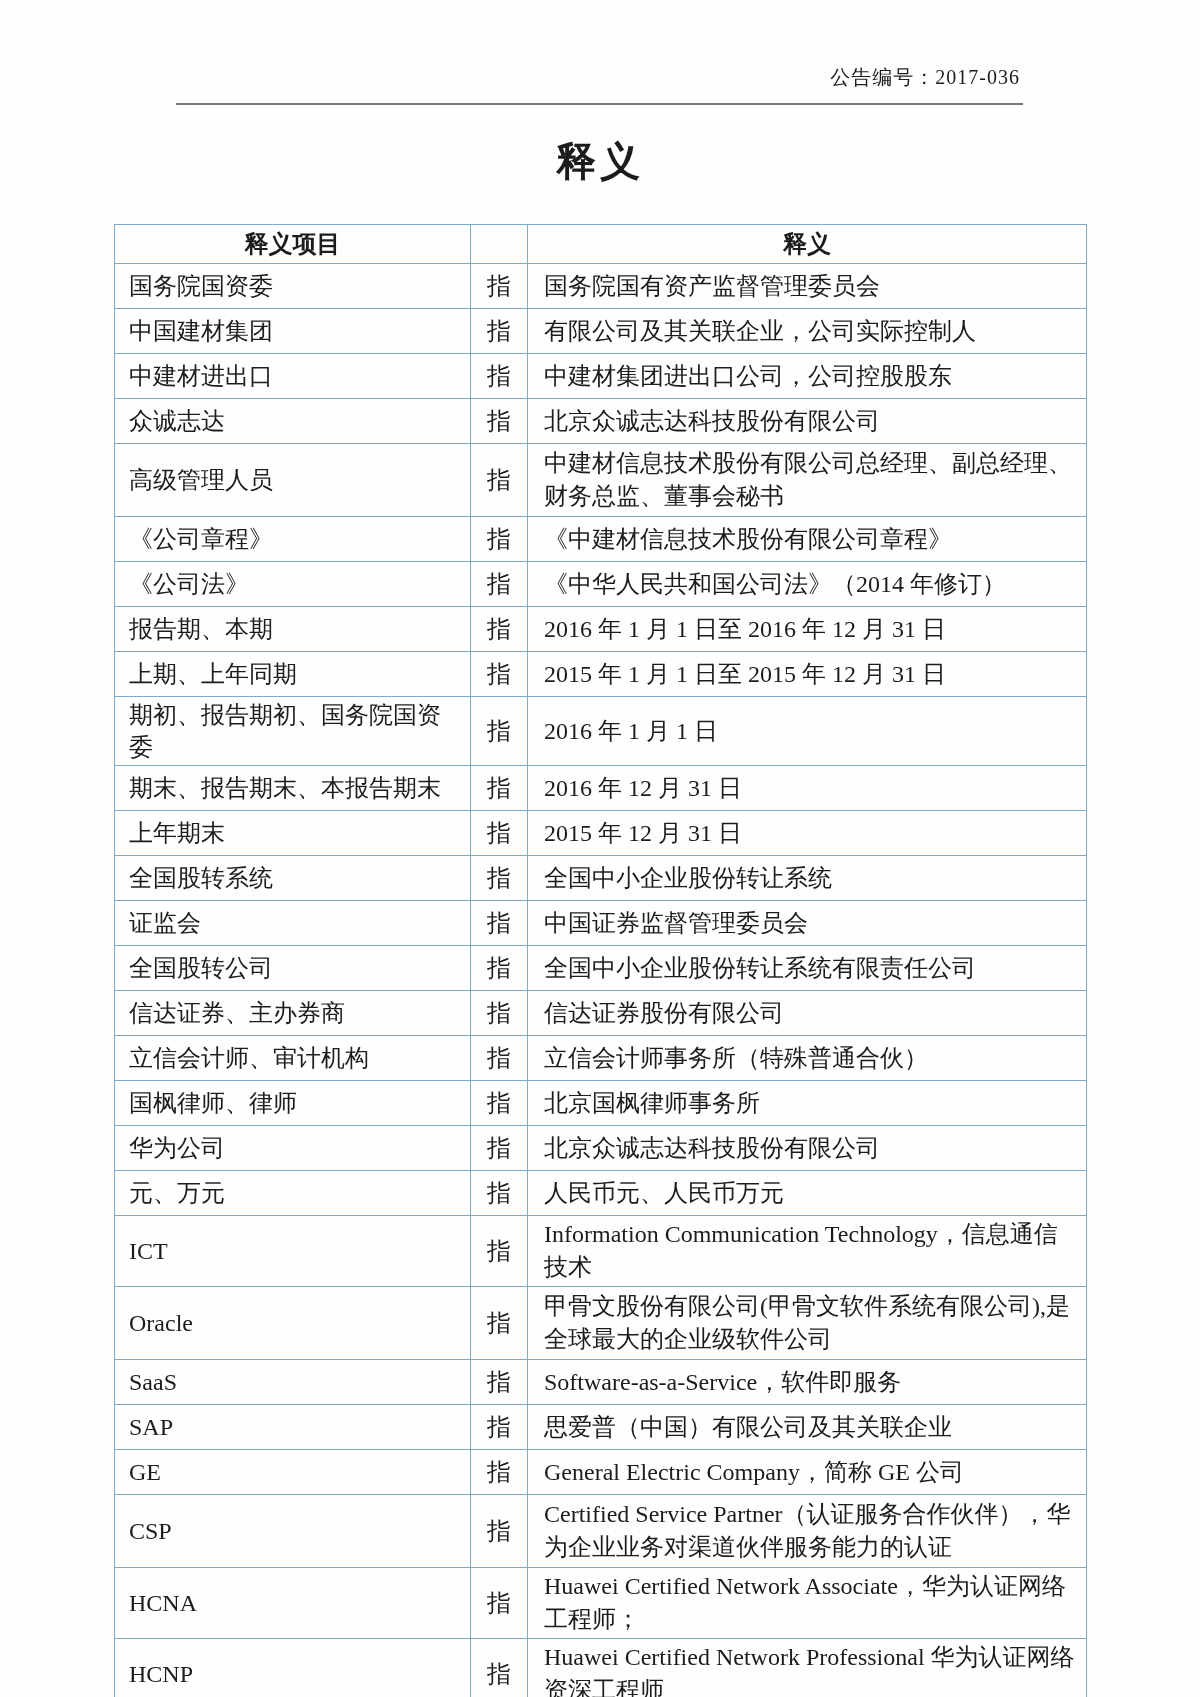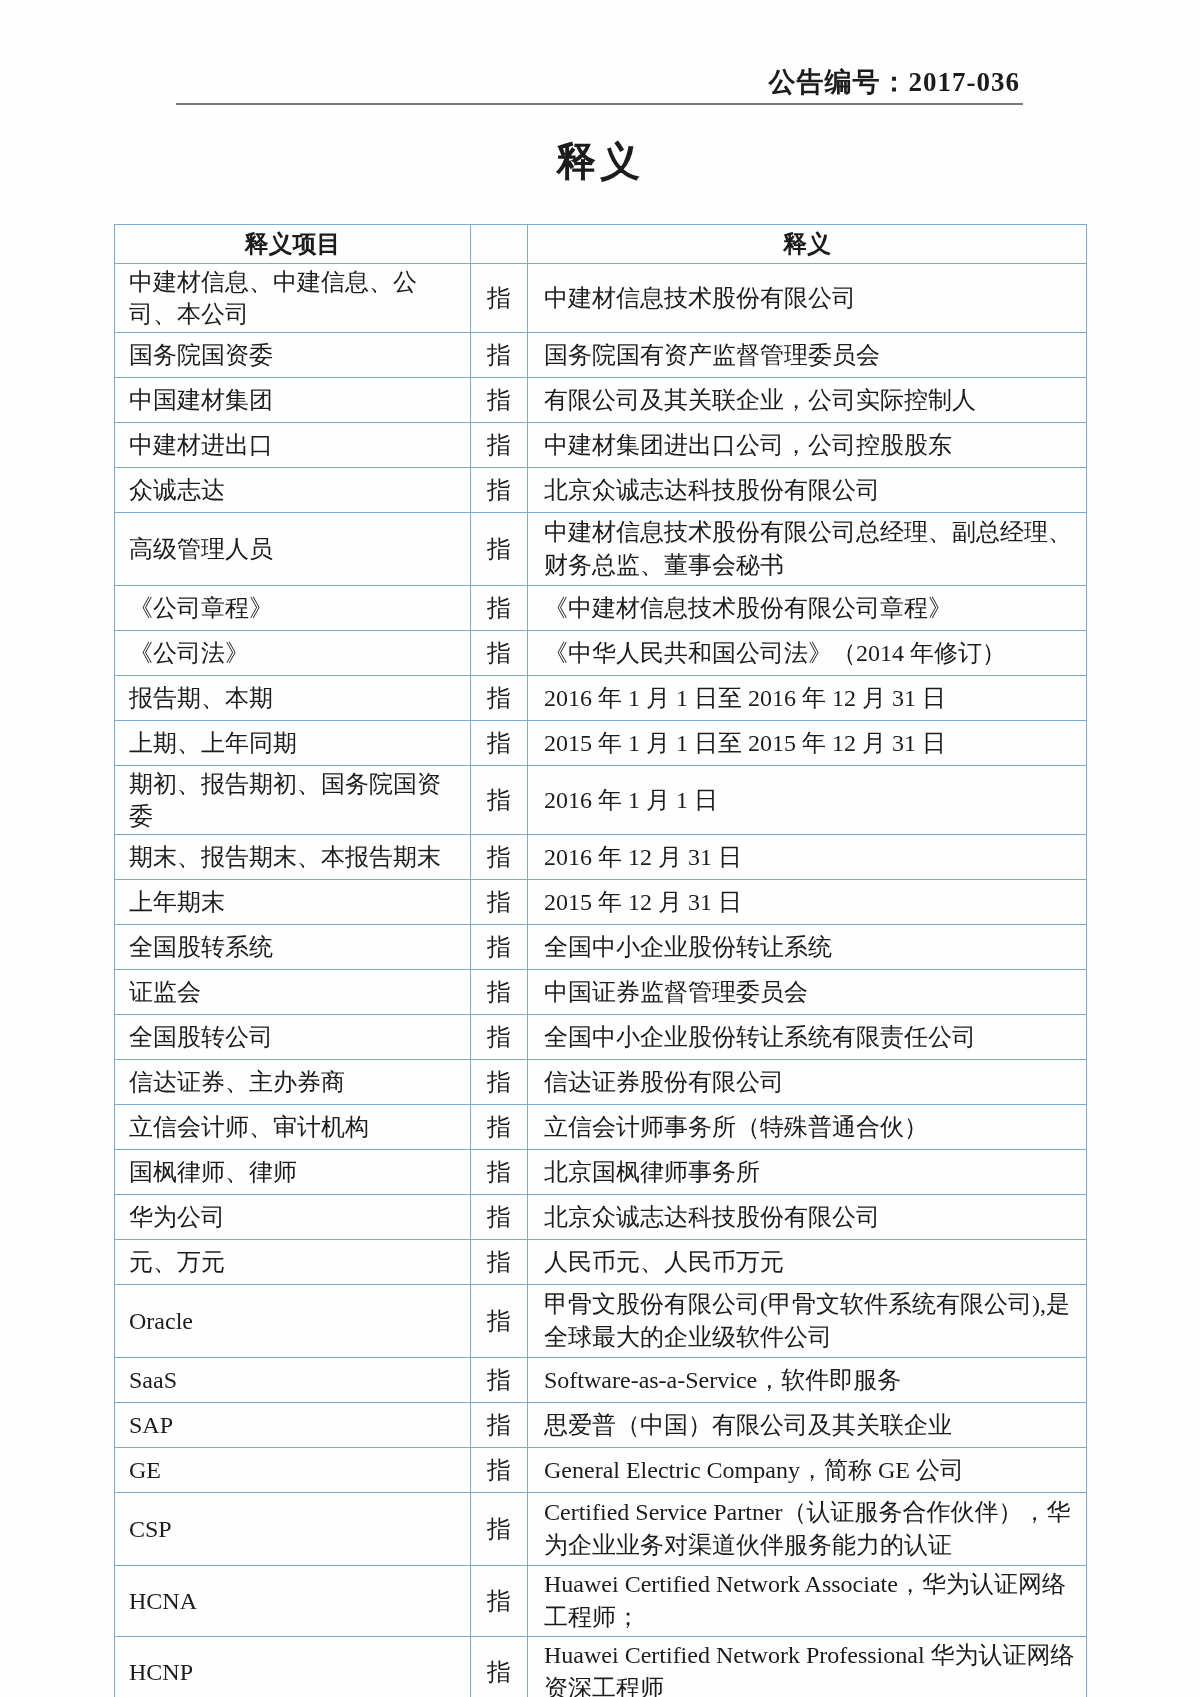--- a/index.html
+++ b/index.html
@@ -13,22 +13,22 @@
     height: 1697px;
     background: #fefefe;
     font-family: "Liberation Serif", "DejaVu Serif", serif;
     color: #1c1c1c;
     overflow: hidden;
   }
   .notice-number {
     position: absolute;
     top: 64px;
     right: 180px;
-    font-size: 27px;
-    font-weight: 700;
+    font-size: 20px;
+    font-weight: 400;
     letter-spacing: 1px;
     white-space: nowrap;
   }
   .header-rule {
     position: absolute;
     top: 103px;
     left: 176px;
     width: 847px;
     height: 2px;
     background: #787878;
@@ -104,25 +104,20 @@
     </colgroup>
     <thead>
       <tr>
         <th>释义项目</th>
         <th></th>
         <th>释义</th>
       </tr>
     </thead>
     <tbody>
 
-    <tr class="row">
-          <td class="term-cell">中建材信息、中建信息、公司、本公司</td>
-          <td class="means-cell">指</td>
-          <td class="definition-cell">中建材信息技术股份有限公司</td>
-        </tr>
         <tr class="row">
           <td class="term-cell">国务院国资委</td>
           <td class="means-cell">指</td>
           <td class="definition-cell">国务院国有资产监督管理委员会</td>
         </tr>
         <tr class="row">
           <td class="term-cell">中国建材集团</td>
           <td class="means-cell">指</td>
           <td class="definition-cell">有限公司及其关联企业，公司实际控制人</td>
         </tr>
@@ -209,20 +204,25 @@
         <tr class="row">
           <td class="term-cell">华为公司</td>
           <td class="means-cell">指</td>
           <td class="definition-cell">北京众诚志达科技股份有限公司</td>
         </tr>
         <tr class="row">
           <td class="term-cell">元、万元</td>
           <td class="means-cell">指</td>
           <td class="definition-cell">人民币元、人民币万元</td>
         </tr>
+        <tr class="row">
+          <td class="term-cell">ICT</td>
+          <td class="means-cell">指</td>
+          <td class="definition-cell">Information Communication Technology，信息通信技术</td>
+        </tr>
         <tr class="row tall">
           <td class="term-cell">Oracle</td>
           <td class="means-cell">指</td>
           <td class="definition-cell">甲骨文股份有限公司(甲骨文软件系统有限公司),是全球最大的企业级软件公司</td>
         </tr>
         <tr class="row">
           <td class="term-cell">SaaS</td>
           <td class="means-cell">指</td>
           <td class="definition-cell">Software-as-a-Service，软件即服务</td>
         </tr>

